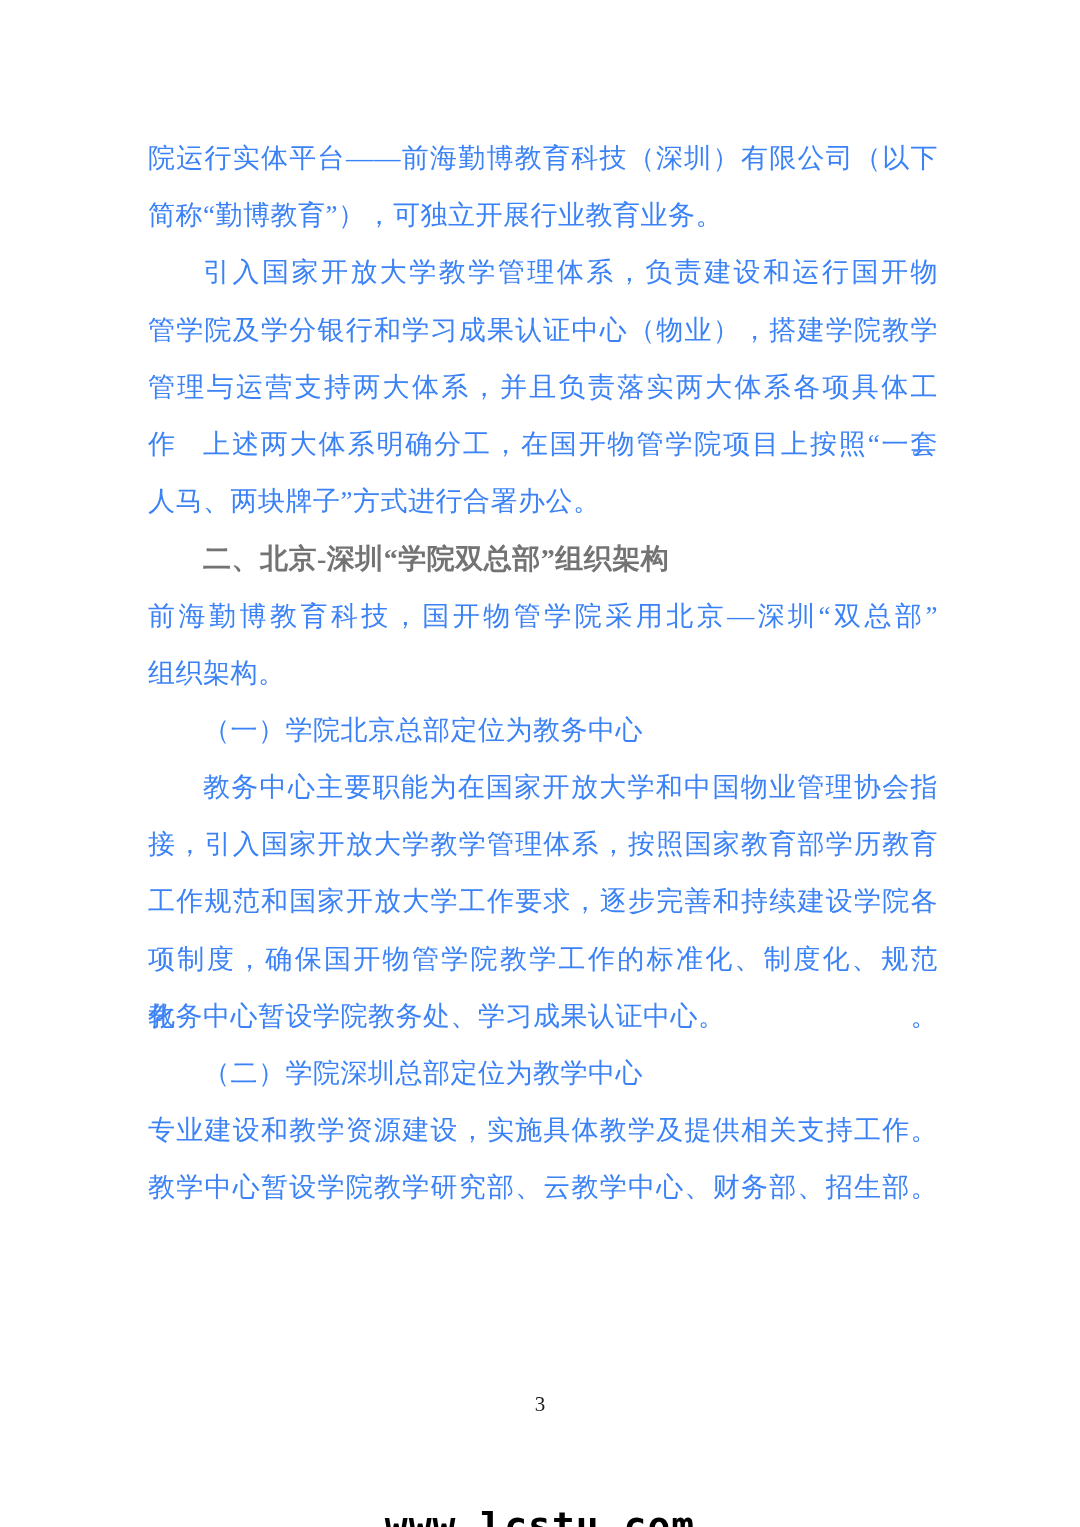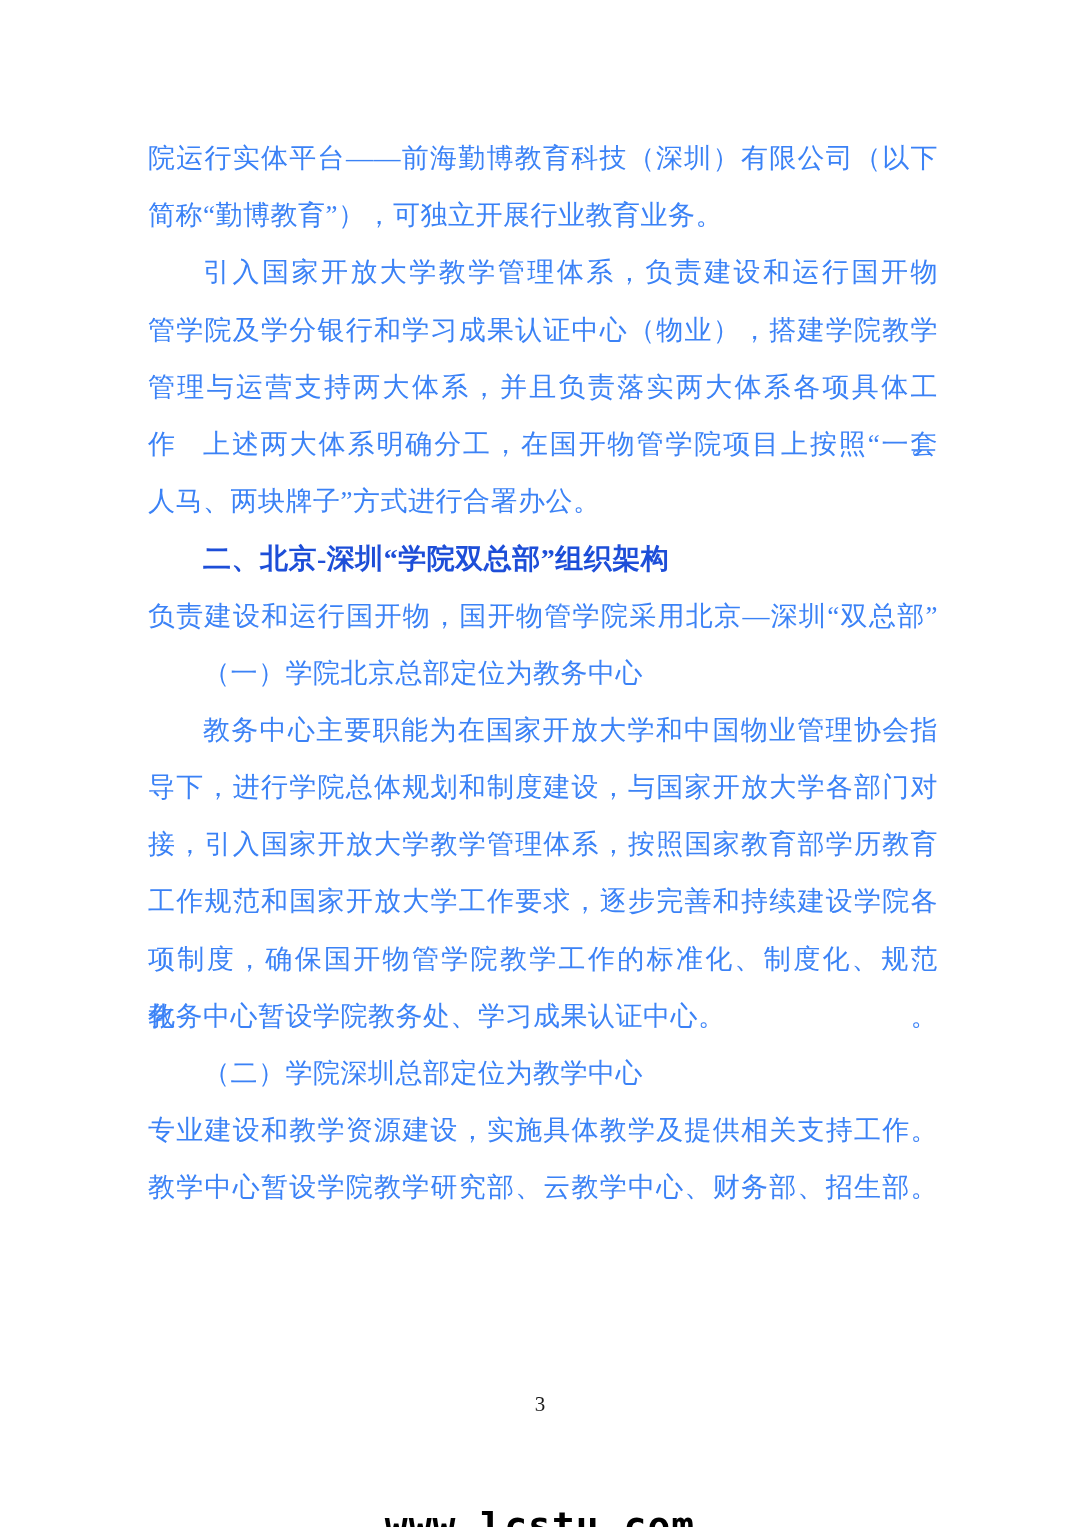--- a/index.html
+++ b/index.html
@@ -23,21 +23,21 @@
     height: 57.2px;
     line-height: 57.2px;
     font-size: 27px;
     color: #3b82f6;
     text-align: justify;
     text-align-last: left;
     letter-spacing: 0.5px;
   }
   .ln.full { text-align-last: justify; }
   .ln.indent { text-indent: 55px; }
-  .ln.bold { font-weight: 700; color: #1d4ed8; font-size: 28px; }
+  .ln.bold { font-weight: 700; color: #737373; font-size: 28px; }
   .page-num {
     position: absolute;
     top: 1392px;
     left: 0;
     width: 100%;
     text-align: center;
     font-size: 21px;
     color: #1c1c1c;
   }
   .watermark {
@@ -60,24 +60,24 @@
 <div class="page">
   <div class="content">
     <div class="ln full">院运行实体平台——前海勤博教育科技（深圳）有限公司（以下</div>
     <div class="ln">简称“勤博教育”），可独立开展行业教育业务。</div>
     <div class="ln full indent">引入国家开放大学教学管理体系，负责建设和运行国开物</div>
     <div class="ln full">管学院及学分银行和学习成果认证中心（物业），搭建学院教学</div>
     <div class="ln full">管理与运营支持两大体系，并且负责落实两大体系各项具体工作。</div>
     <div class="ln full indent">上述两大体系明确分工，在国开物管学院项目上按照“一套</div>
     <div class="ln">人马、两块牌子”方式进行合署办公。</div>
     <div class="ln bold indent">二、北京-深圳“学院双总部”组织架构</div>
-    <div class="ln full">负责建设和运行国开物，国开物管学院采用北京—深圳“双总部”</div>
+    <div class="ln full">前海勤博教育科技，国开物管学院采用北京—深圳“双总部”</div>
+    <div class="ln">组织架构。</div>
     <div class="ln indent">（一）学院北京总部定位为教务中心</div>
     <div class="ln full indent">教务中心主要职能为在国家开放大学和中国物业管理协会指</div>
-    <div class="ln full">导下，进行学院总体规划和制度建设，与国家开放大学各部门对</div>
     <div class="ln full">接，引入国家开放大学教学管理体系，按照国家教育部学历教育</div>
     <div class="ln full">工作规范和国家开放大学工作要求，逐步完善和持续建设学院各</div>
     <div class="ln full">项制度，确保国开物管学院教学工作的标准化、制度化、规范化。</div>
     <div class="ln">教务中心暂设学院教务处、学习成果认证中心。</div>
     <div class="ln indent">（二）学院深圳总部定位为教学中心</div>
     <div class="ln full">专业建设和教学资源建设，实施具体教学及提供相关支持工作。</div>
     <div class="ln full">教学中心暂设学院教学研究部、云教学中心、财务部、招生部。</div>
   </div>
 
   <div class="page-num">3</div>

